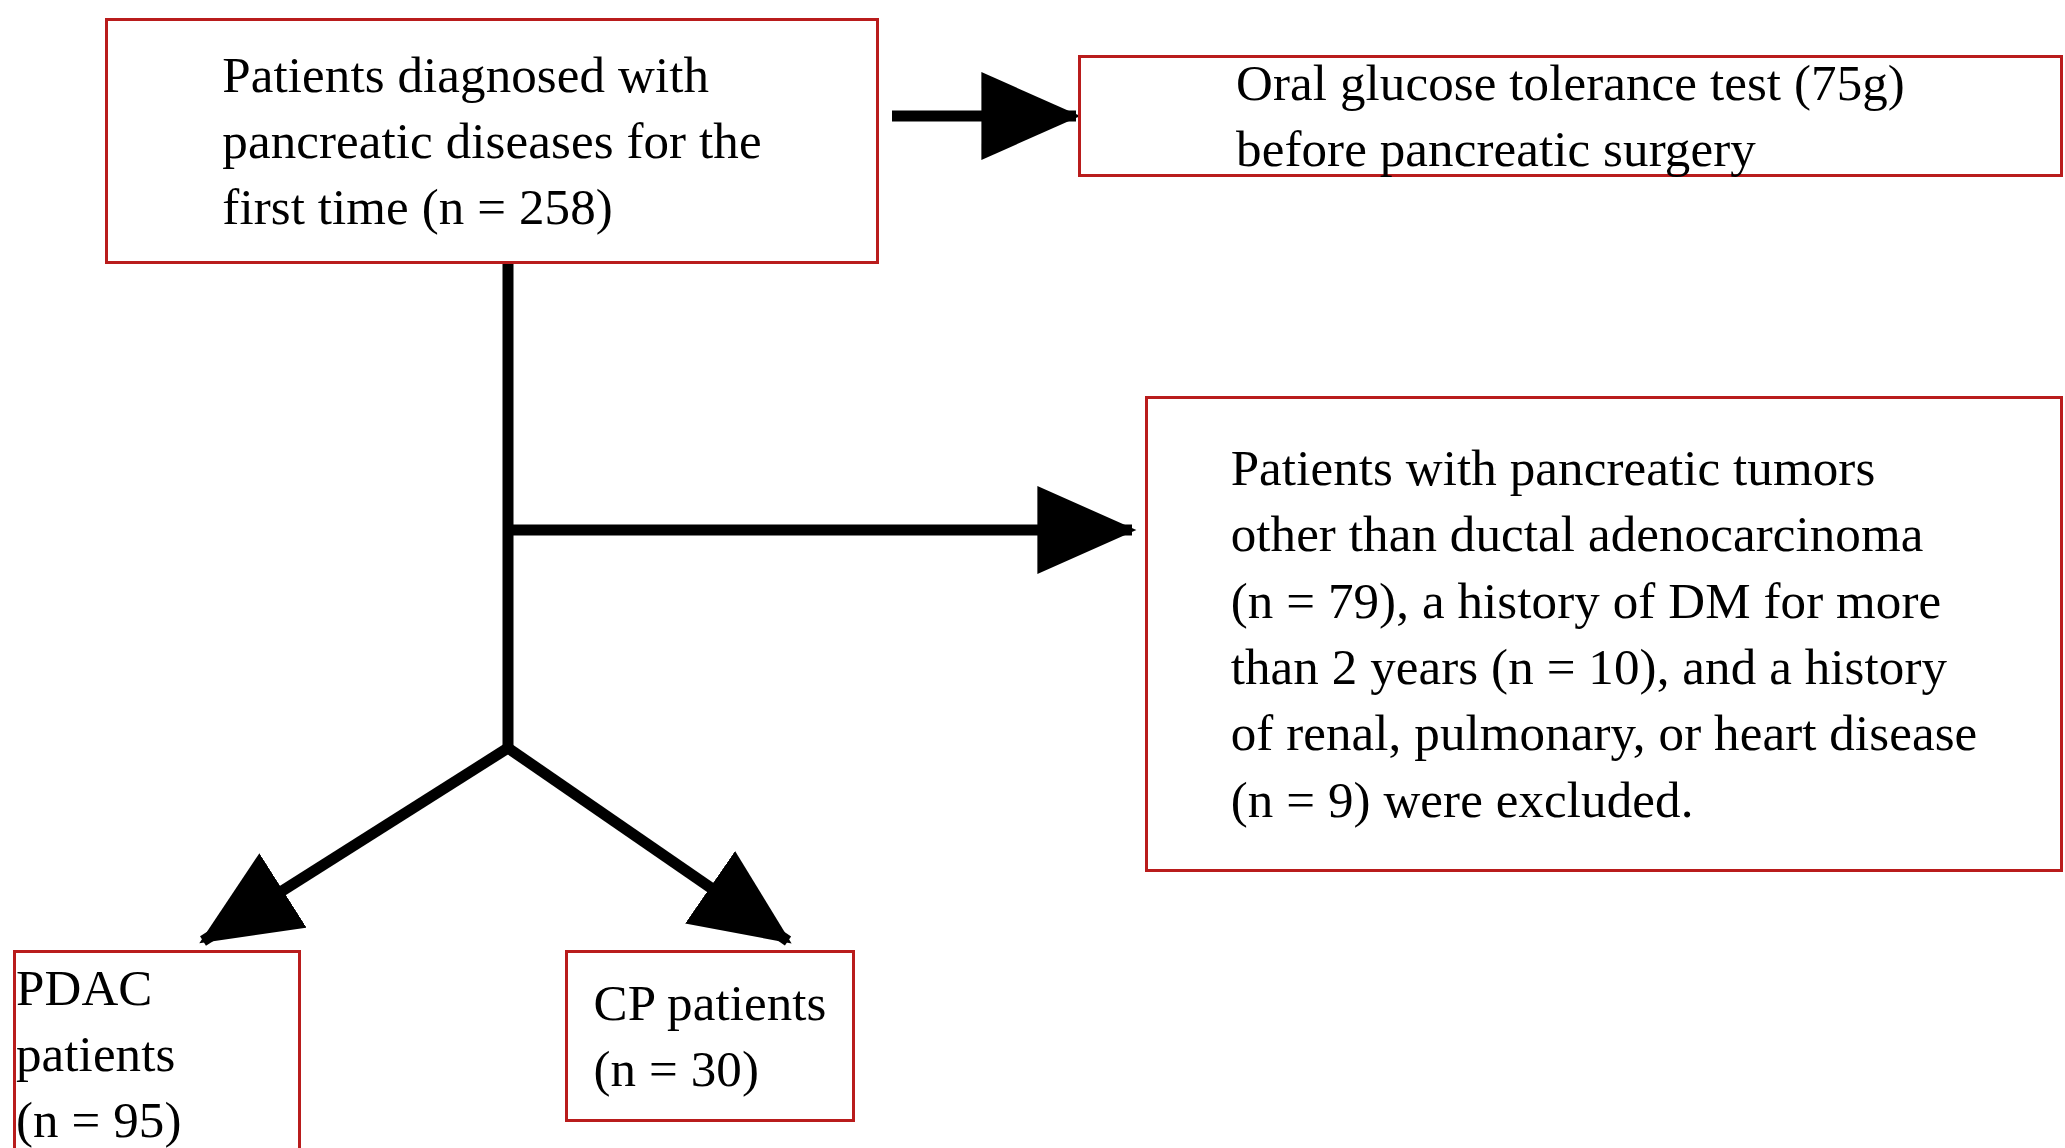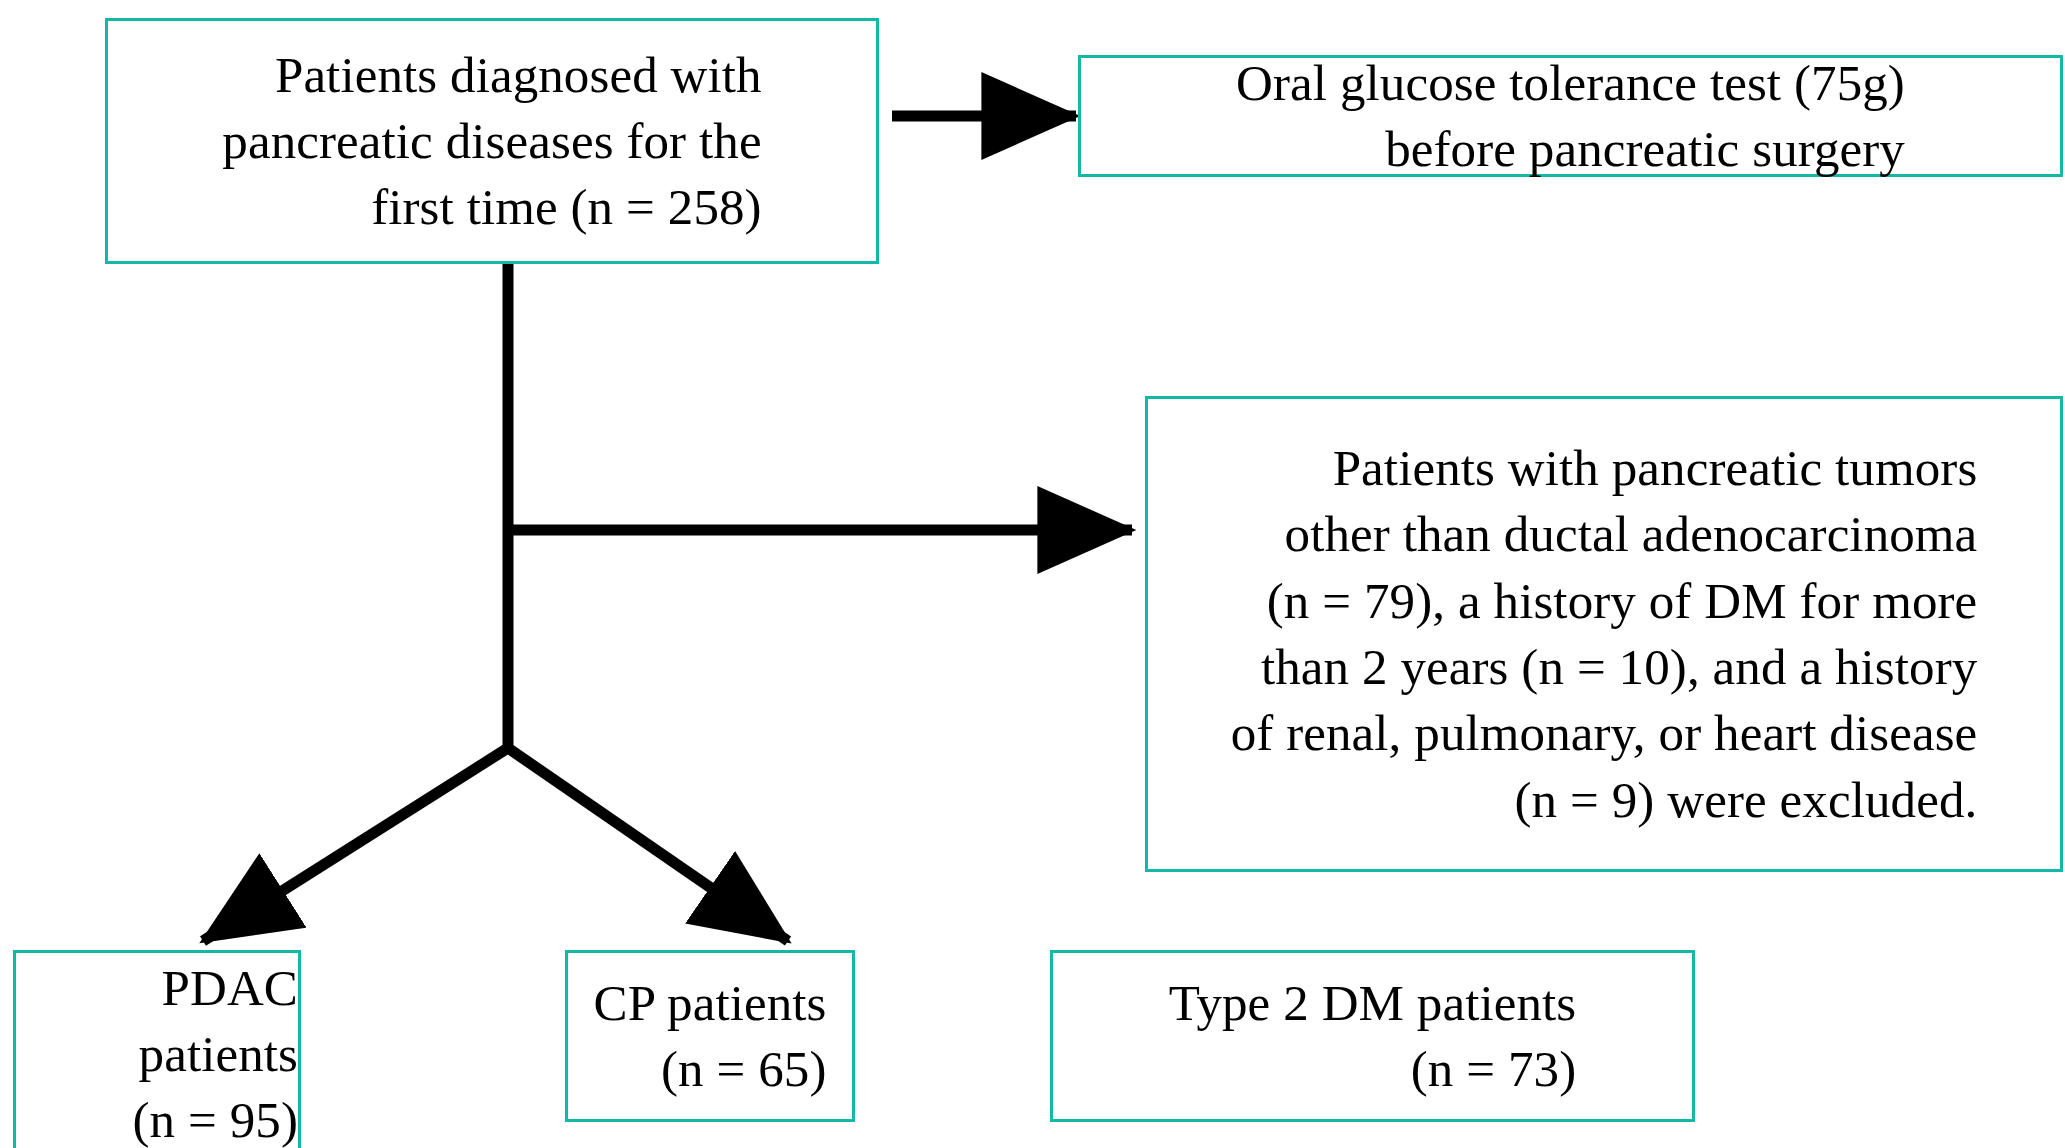--- a/index.html
+++ b/index.html
@@ -21,25 +21,25 @@
     left: 0;
     top: 0;
     width: 2065px;
     height: 1148px;
     pointer-events: none;
   }
   .node {
     position: absolute;
     box-sizing: border-box;
     background: #ffffff;
-    border: 3px solid #14b8a6;
+    border: 3px solid #b91c1c;
     display: flex;
     align-items: center;
     justify-content: center;
-    text-align: right;
+    text-align: left;
     color: #000000;
     line-height: 1.30;
     white-space: pre-line;
     letter-spacing: 0.1px;
   }
   
   #node-cohort {
     left: 105px;  top: 18px;   width: 774px;  height: 246px;
     font-size: 51px;
     padding: 0 22px;
@@ -114,18 +114,16 @@
 other than ductal adenocarcinoma
 (n = 79), a history of DM for more
 than 2 years (n = 10), and a history
 of renal, pulmonary, or heart disease
 (n = 9) were excluded.</div>
 
   <div class="node" id="node-pdac">PDAC patients
 (n = 95)</div>
 
   <div class="node" id="node-cp">CP patients
-(n = 65)</div>
+(n = 30)</div>
 
-  <div class="node" id="node-t2dm">Type 2 DM patients
-(n = 73)</div>
 
 </div>
 
 </body></html>

